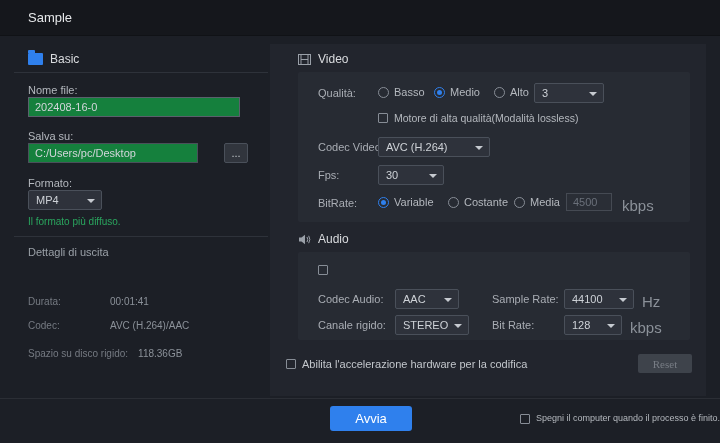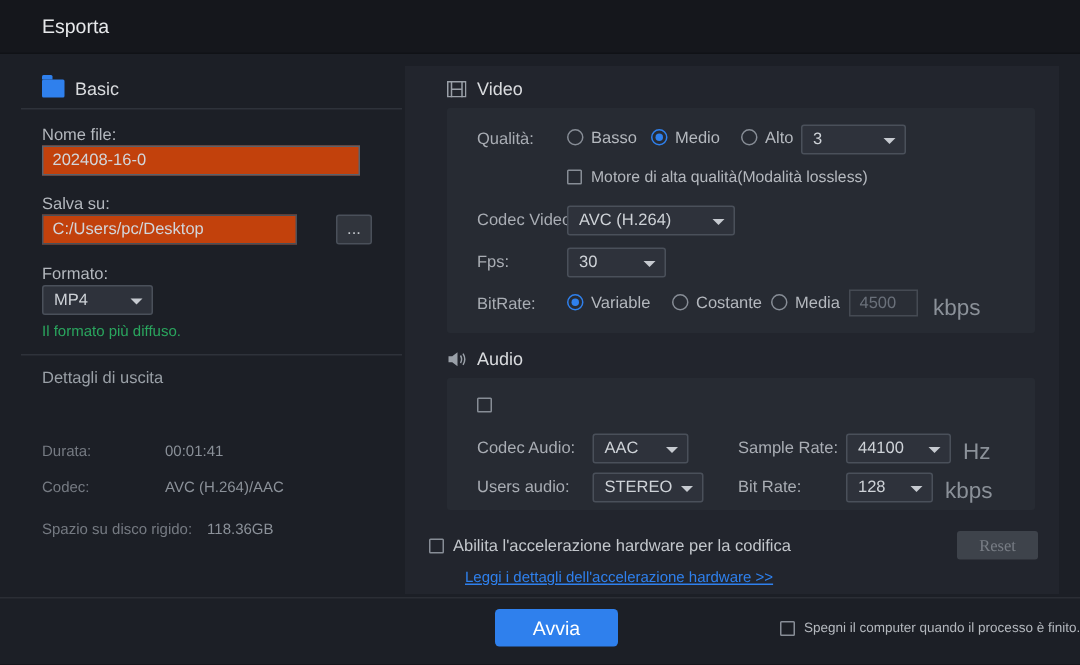--- a/index.html
+++ b/index.html
@@ -3,25 +3,25 @@
 <meta charset="utf-8">
 <style>
   *{margin:0;padding:0;box-sizing:border-box}
   html,body{background:#101216}
   body{font-family:"Liberation Sans",sans-serif}
   .win{position:relative;width:720px;height:443px;background:#1c1f26;color:#c9cdd2;font-size:11px;overflow:hidden}
   .titlebar{position:absolute;left:0;top:0;width:720px;height:36px;background:#15171c;border-bottom:1px solid #101216}
   .titlebar .t{position:absolute;left:28px;top:0;line-height:36px;font-size:13px;color:#e6e8ea}
   .lbl{position:absolute;color:#b4b8be;font-size:11px;white-space:nowrap}
   .inlbl{position:absolute;color:#a9adb4;font-size:11px;white-space:nowrap}
-  .input{position:absolute;background:#c2410c;border:1px solid #4a505a;color:#d2d5da;font-size:11px;padding:0 6px;height:20px;font-family:inherit;outline:none}
+  .input{position:absolute;background:#15803d;border:1px solid #4a505a;color:#d2d5da;font-size:11px;padding:0 6px;height:20px;font-family:inherit;outline:none}
   .input.dim{color:#6a707a;background:#2a2e36;border-color:#454a53}
   .select{position:absolute;height:20px;background:#2e323b;border:1px solid #4a505a;border-radius:2px;color:#ced2d7;font-size:11px;display:flex;align-items:center;padding:0 18px 0 7px;cursor:default;white-space:nowrap}
   .caret{position:absolute;right:6px;top:8px;width:0;height:0;border-left:4px solid transparent;border-right:4px solid transparent;border-top:4px solid #c6cad0}
-  .radio-opt{position:absolute;display:flex;align-items:flex-start;gap:5px;color:#b4b8be;font-size:11px;white-space:nowrap;cursor:default}
+  .radio-opt{position:absolute;display:flex;align-items:flex-end;gap:5px;color:#b4b8be;font-size:11px;white-space:nowrap;cursor:default}
   .radio{width:11px;height:11px;border:1px solid #878d96;border-radius:50%;position:relative;background:transparent;flex:none}
   .radio.checked{border-color:#2f80ed}
   .radio.checked::after{content:"";position:absolute;left:2px;top:2px;width:5px;height:5px;border-radius:50%;background:#2f80ed}
   .check-opt{position:absolute;display:flex;align-items:flex-start;gap:6px;color:#b4b8be;font-size:10.5px;white-space:nowrap;cursor:default}
   .checkbox{width:10px;height:10px;border:1px solid #878d96;border-radius:1px;background:transparent;flex:none;margin-top:1px}
   .box{position:absolute;background:#272b33;border-radius:2px}
   .panel{position:absolute;left:270px;top:44px;width:436px;height:352px;background:#22252d}
   .sec-hdr{position:absolute;display:flex;align-items:center;gap:7px;color:#d9dbde;font-size:12px;white-space:nowrap}
   .divider{position:absolute;height:1px;background:#2e323a}
   .btn-primary{position:absolute;background:#2f80ed;color:#fff;border:none;border-radius:3px;font-size:13px;font-family:inherit;cursor:pointer}
@@ -36,21 +36,21 @@
   .folder{width:15px;height:12px;position:relative;background:#2f80ed;border-radius:1px;flex:none}
   .folder::before{content:"";position:absolute;left:0;top:-3px;width:7px;height:3px;background:#2f80ed;border-radius:1px 1px 0 0}
   .sm9{font-size:9px;color:#b4b8be}
 </style>
 </head>
 <body>
 
 <div class="win">
 
   <div class="titlebar">
-    <span class="t">Esporta</span>
+    <span class="t">Sample</span>
   </div>
 
   <div class="sec-hdr" style="left:28px;top:52px">
     <span class="folder"></span>
     <span>Basic</span>
   </div>
   <div class="divider" style="left:14px;top:72px;width:254px"></div>
 
   <div class="lbl" style="left:28px;top:84px">Nome file:</div>
   <input class="input" style="left: 28px; top: 97px; width: 212px; border-color: rgb(90, 97, 108);" value="202408-16-0">
@@ -167,39 +167,38 @@
         <span>AAC</span>
         <span class="caret"></span>
       </div>
       <div class="inlbl" style="left:194px;top:41px">Sample Rate:</div>
       <div class="select" style="left:266px;top:37px;width:70px">
         <span>44100</span>
         <span class="caret"></span>
       </div>
       <div class="unit" style="left:344px;top:41px">Hz</div>
 
-      <div class="inlbl" style="left:20px;top:67px">Users audio:</div>
+      <div class="inlbl" style="left:20px;top:67px">Canale rigido:</div>
       <div class="select" style="left:97px;top:63px;width:74px">
         <span>STEREO</span>
         <span class="caret"></span>
       </div>
       <div class="inlbl" style="left:194px;top:67px">Bit Rate:</div>
       <div class="select" style="left:266px;top:63px;width:58px">
         <span>128</span>
         <span class="caret"></span>
       </div>
       <div class="unit" style="left:332px;top:67px">kbps</div>
     </div>
 
     <label class="check-opt" style="left:16px;top:314px;font-size:11px;color:#c3c7cc">
       <span class="checkbox"></span>
       <span>Abilita l'accelerazione hardware per la codifica</span>
     </label>
     <button class="btn-reset" style="left:368px;top:310px;width:54px;height:19px">Reset</button>
-    <span class="link" style="left:40px;top:336px">Leggi i dettagli dell'accelerazione hardware &gt;&gt;</span>
   </div>
 
   <div class="divider" style="left:0;top:398px;width:720px;background:#2b2e35"></div>
   <button class="btn-primary" style="left:330px;top:406px;width:82px;height:25px">Avvia</button>
   <label class="check-opt" style="left:520px;top:413px">
     <span class="checkbox"></span>
     <span class="sm9">Spegni il computer quando il processo è finito.</span>
   </label>
 
 </div>

